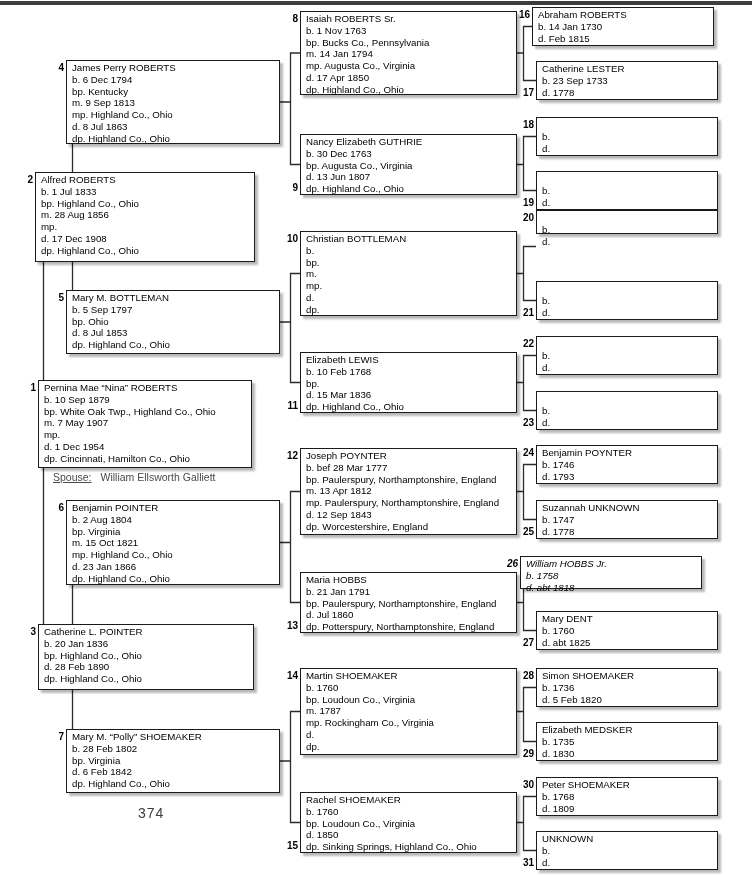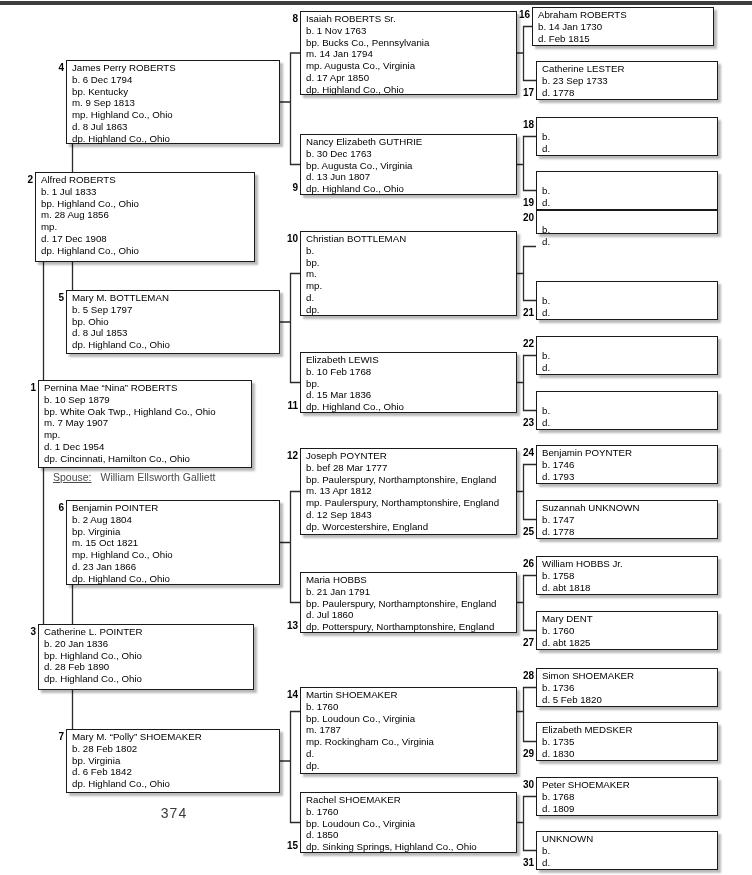--- a/index.html
+++ b/index.html
@@ -19,21 +19,21 @@
     position:absolute;right:100%;margin-right:3px;top:1px;
     font-weight:bold;font-size:10px;white-space:nowrap;
   }
   .pnum.bottom{top:auto;bottom:1px;}
   .pname,.pline{line-height:11.8px;height:11.8px;white-space:nowrap;overflow:hidden;}
   .spouse{
     position:absolute;left:53px;top:471px;font-size:10.5px;color:#4a4a4a;white-space:nowrap;
   }
   .spouse .lbl{margin-right:9px;text-decoration:underline;}
   .pageno{
-    position:absolute;left:138px;top:805px;width:72px;text-align:center;
+    position:absolute;left:138px;top:805px;width:72px;text-align:left;
     font-size:14px;color:#3a3a3a;letter-spacing:1px;
   }
 </style>
 </head>
 <body>
 
 <div class="topbar"></div>
 
 <svg id="connectors" width="752" height="875" viewBox="0 0 752 875">
 
@@ -166,21 +166,21 @@
       <div class="pline">dp. Worcestershire, England</div>
     </div>
     <div class="pbox" style="left: 300px; top: 572px; width: 217px; height: 61px;">
       <span class="pnum bottom">13</span>
       <div class="pname">Maria HOBBS</div>
       <div class="pline">b. 21 Jan 1791</div>
       <div class="pline">bp. Paulerspury, Northamptonshire, England</div>
       <div class="pline">d. Jul 1860</div>
       <div class="pline">dp. Potterspury, Northamptonshire, England</div>
     </div>
-    <div class="pbox" style="left: 300px; top: 687px; width: 217px; height: 87px;">
+    <div class="pbox" style="left: 300px; top: 668px; width: 217px; height: 87px;">
       <span class="pnum">14</span>
       <div class="pname">Martin SHOEMAKER</div>
       <div class="pline">b. 1760</div>
       <div class="pline">bp. Loudoun Co., Virginia</div>
       <div class="pline">m. 1787</div>
       <div class="pline">mp. Rockingham Co., Virginia</div>
       <div class="pline">d.</div>
       <div class="pline">dp.</div>
     </div>
     <div class="pbox" style="left: 300px; top: 792px; width: 217px; height: 61px;">
@@ -244,21 +244,21 @@
       <div class="pname">Benjamin POYNTER</div>
       <div class="pline">b. 1746</div>
       <div class="pline">d. 1793</div>
     </div>
     <div class="pbox" style="left: 536px; top: 500px; width: 182px; height: 39px;">
       <span class="pnum bottom">25</span>
       <div class="pname">Suzannah UNKNOWN</div>
       <div class="pline">b. 1747</div>
       <div class="pline">d. 1778</div>
     </div>
-    <div class="pbox" style="left: 536px; top: 556px; width: 182px; height: 39px;">
+    <div class="pbox" style="left: 520px; top: 556px; width: 182px; height: 33px; font-style: italic;">
       <span class="pnum">26</span>
       <div class="pname">William HOBBS Jr.</div>
       <div class="pline">b. 1758</div>
       <div class="pline">d. abt 1818</div>
     </div>
     <div class="pbox" style="left: 536px; top: 611px; width: 182px; height: 39px;">
       <span class="pnum bottom">27</span>
       <div class="pname">Mary DENT</div>
       <div class="pline">b. 1760</div>
       <div class="pline">d. abt 1825</div>

